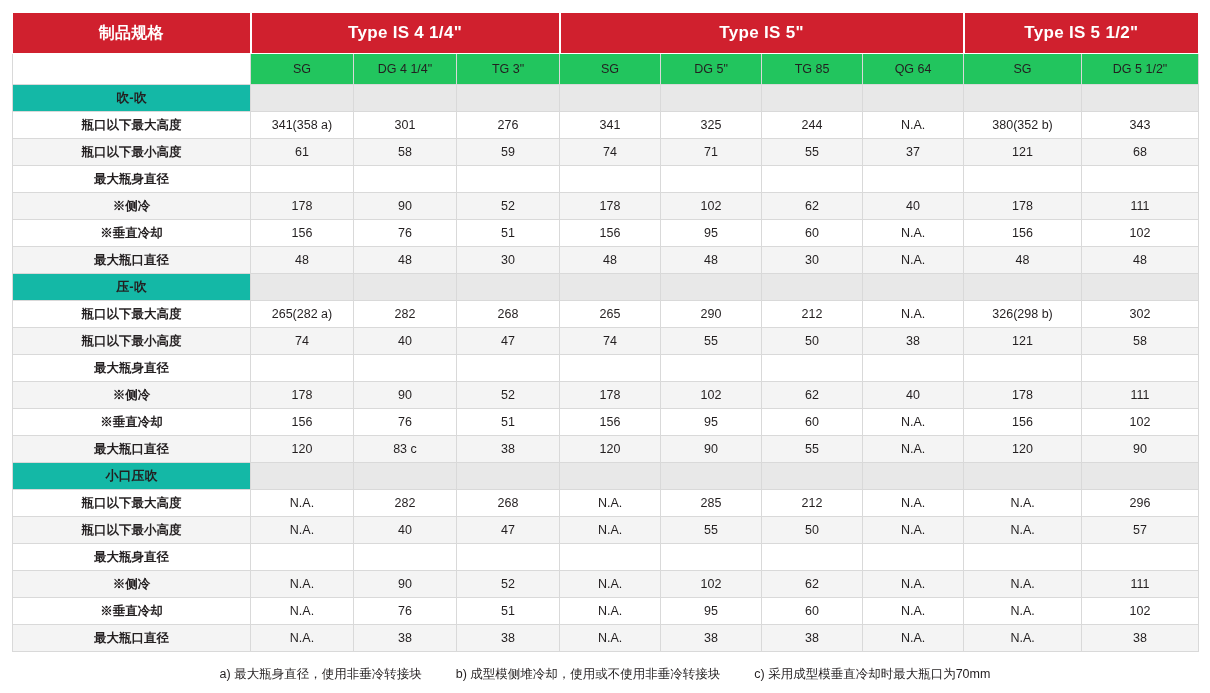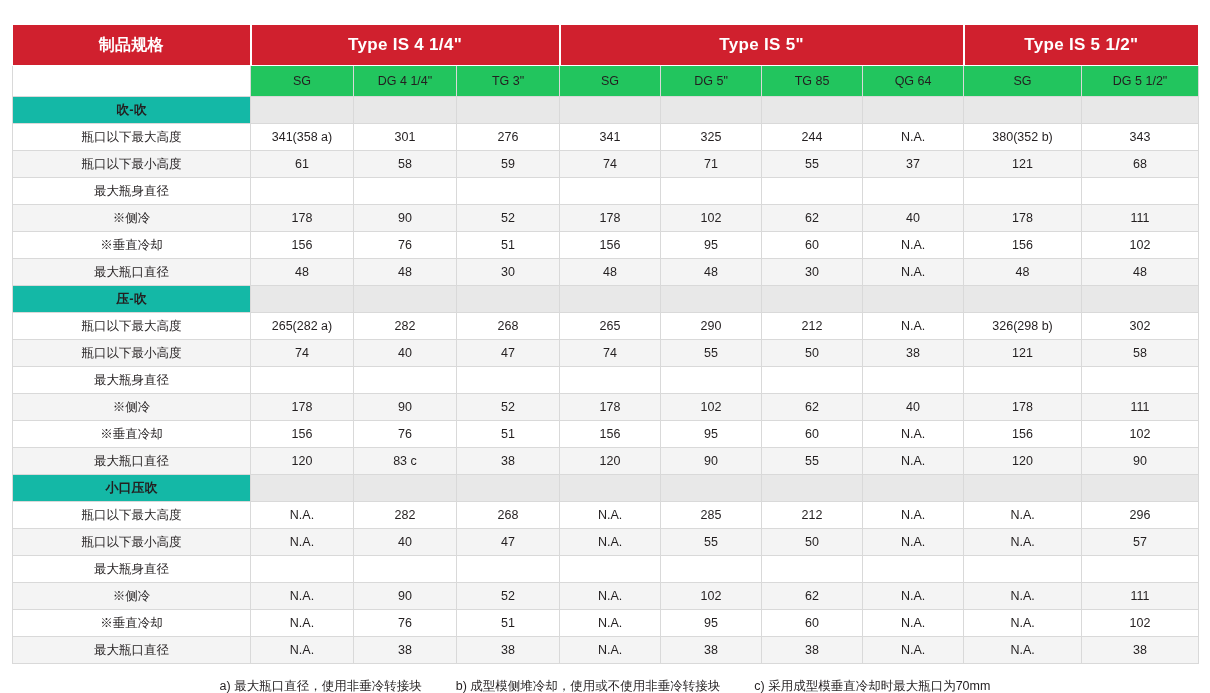--- a/index.html
+++ b/index.html
@@ -11,21 +11,21 @@
     height: 693px;
     background: #ffffff;
     font-family: "Liberation Sans", sans-serif;
     color: #231f20;
   }
   .sheet {
     width: 1210px;
     height: 693px;
     position: relative;
     box-sizing: border-box;
-    padding: 24px 12px 0 12px;
+    padding: 12px 12px 0 12px;
   }
   table.spec {
     border-collapse: collapse;
     table-layout: fixed;
     width: 1186px;
     margin: 0 auto;
   }
   table.spec td, table.spec th {
     border: 1px solid #ffffff;
     padding: 0;
@@ -72,21 +72,21 @@
   tr.data td {
     height: 26px;
     font-size: 12.5px;
     border: 1px solid #d9d9d9;
   }
   tr.data.odd td { background: #f4f4f4; }
   tr.data.even td { background: #ffffff; }
   td.first-col {
     font-size: 12.5px;
   }
-  tr.data td.first-col { font-weight: normal; }
+  tr.data td.first-col { font-weight: bold; }
   
   td.group-start, th.group-start {
     border-left: 1px solid #d9d9d9;
   }
   tr.head-band th.group-start {
     border-left: 2px solid #ffffff;
   }
   .footnotes {
     width: 1186px;
     margin: 14px auto 0 auto;
@@ -388,17 +388,17 @@
         <td>38</td>
         <td>38</td>
         <td>N.A.</td>
         <td>N.A.</td>
         <td>38</td>
       </tr>
     </tbody>
   </table>
 
   <div class="footnotes">
-    <span>a) 最大瓶口直径，使用非垂冷转接块</span>
+    <span>a) 最大瓶身直径，使用非垂冷转接块</span>
     <span>b) 成型模侧堆冷却，使用或不使用非垂冷转接块</span>
     <span>c) 采用成型模垂直冷却时最大瓶口为70mm</span>
   </div>
 </div>
 
 </body></html>

